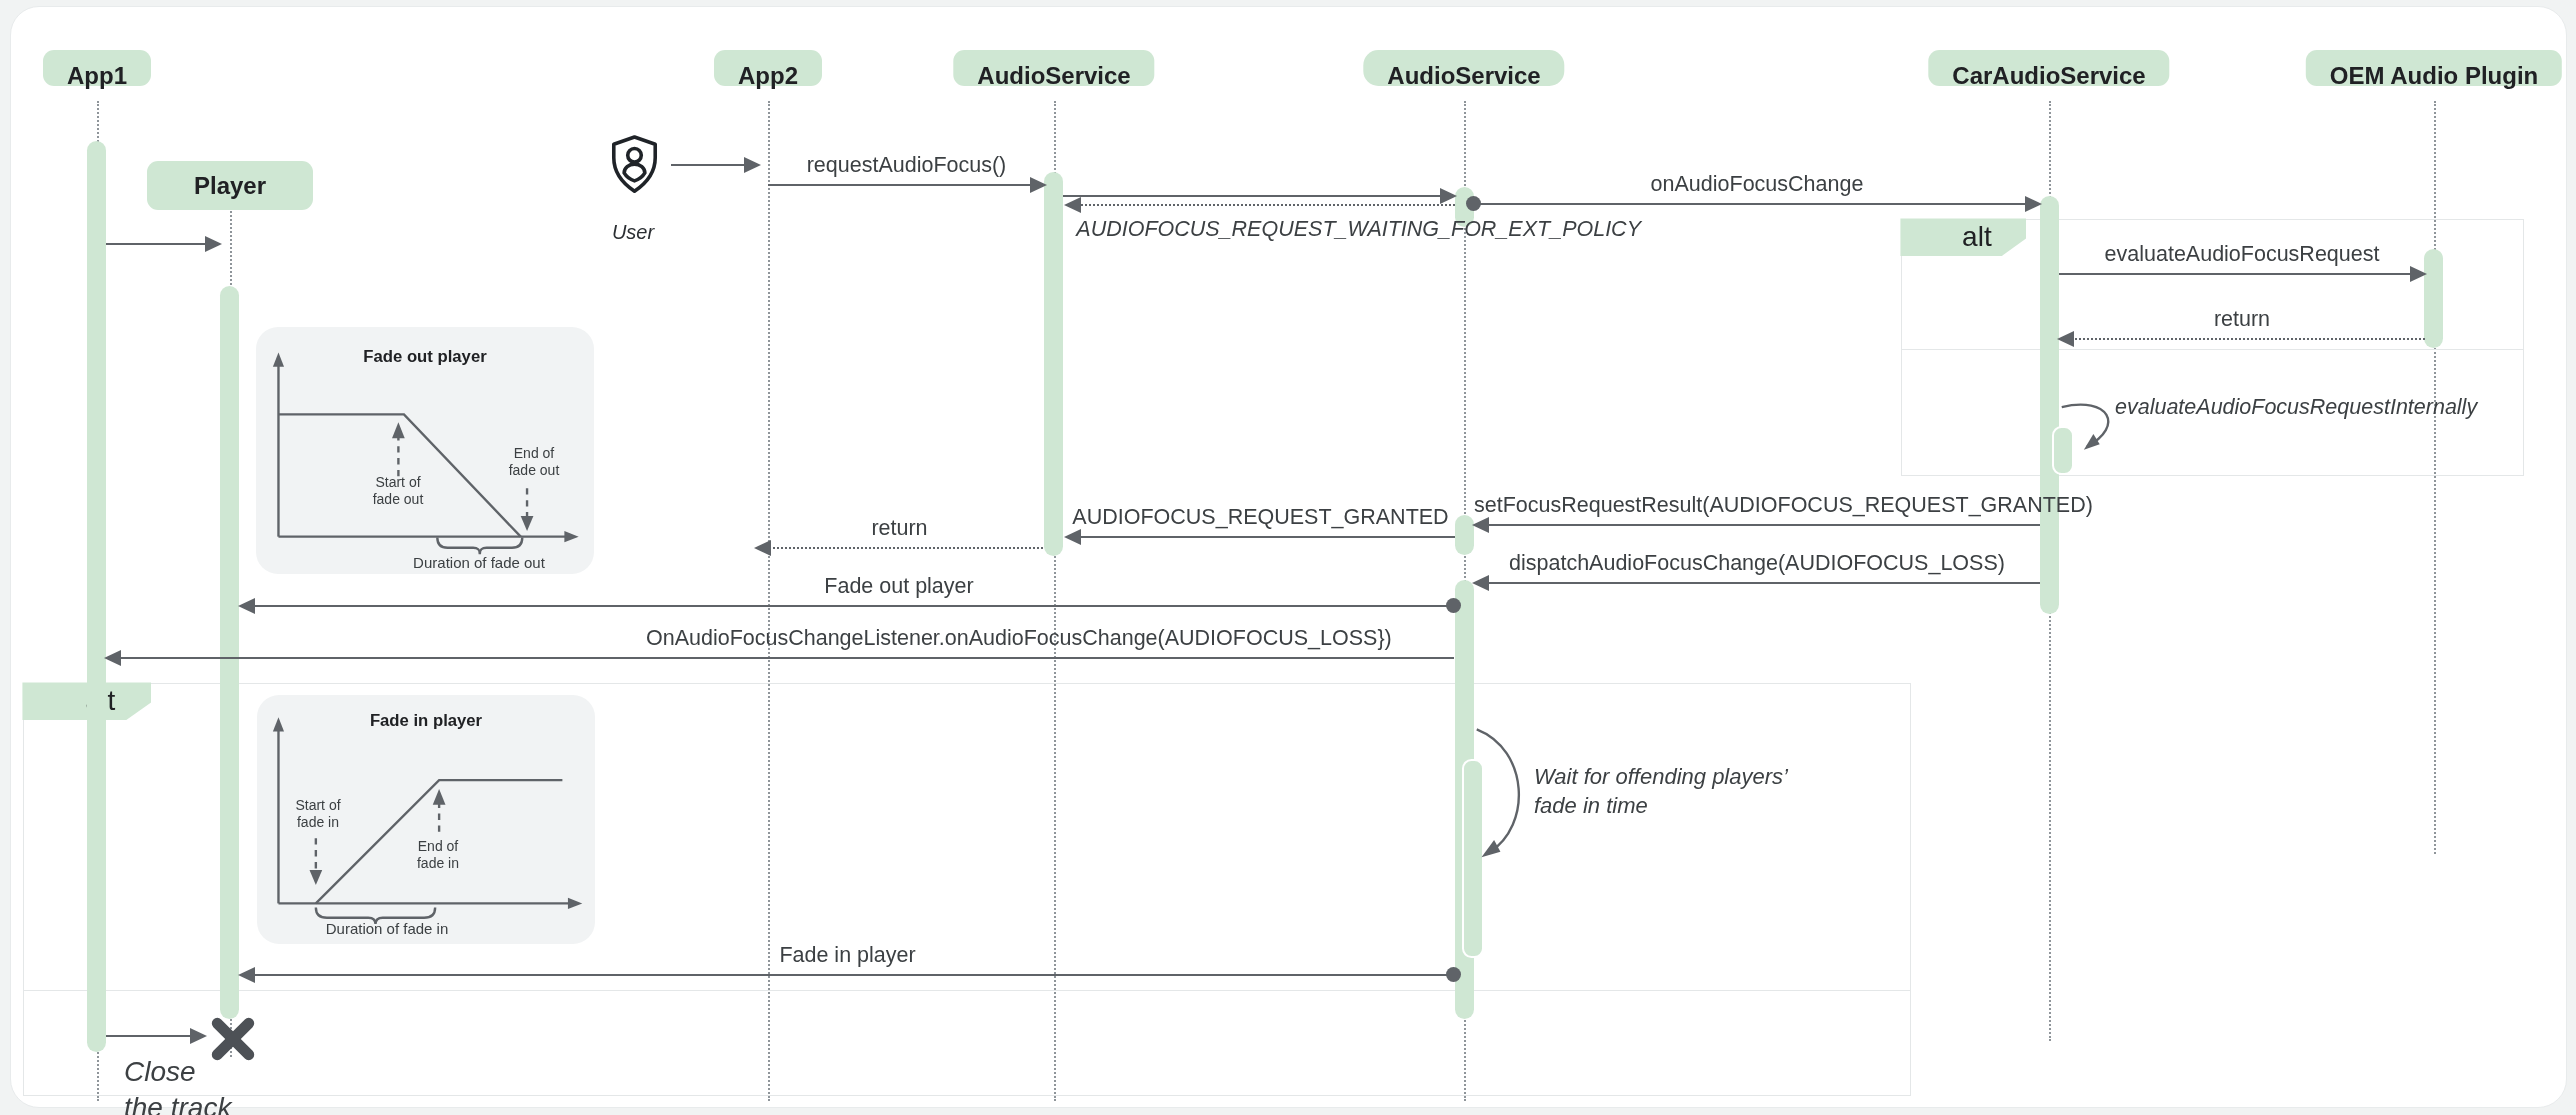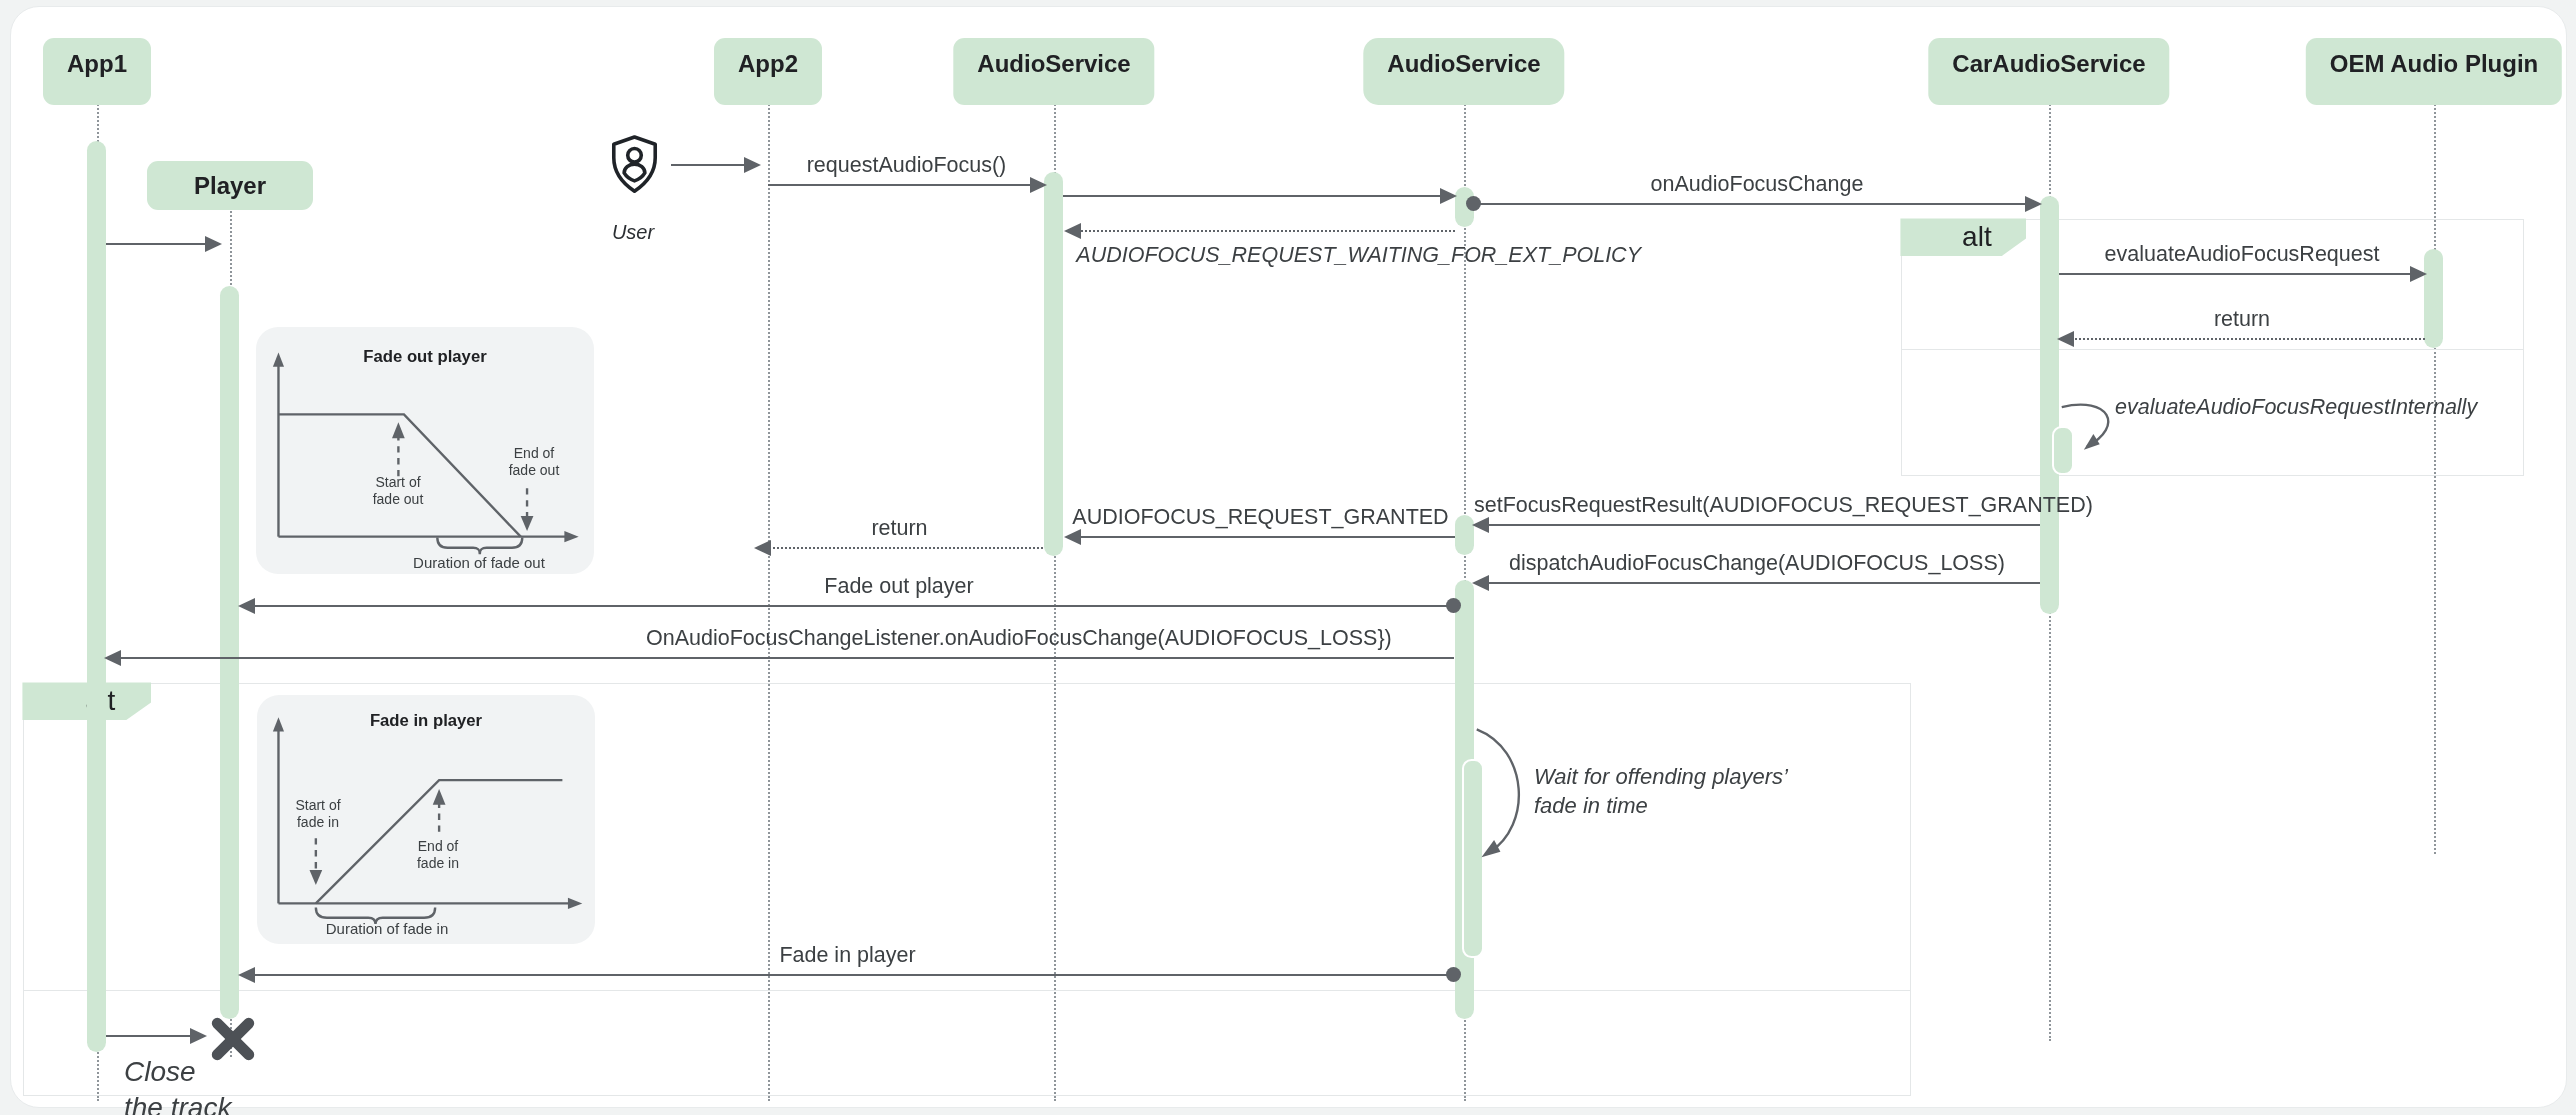--- a/index.html
+++ b/index.html
@@ -39,21 +39,21 @@
   .head{position:absolute;width:0;height:0;top:-8.7px;border-top:8px solid transparent;
         border-bottom:8px solid transparent;}
   .head.right{right:-1.6px;border-left:17.5px solid var(--arrow);}
   .head.left{left:-1.6px;border-right:17.5px solid var(--arrow);}
   .dot{position:absolute;width:15px;height:15px;border-radius:50%;background:var(--arrow);top:-8.7px;}
   .dot.l{left:-8px;} .dot.r{right:-6.4px;}
   .mlbl{position:absolute;left:0;right:0;bottom:8px;text-align:center;font-size:21.5px;
         color:var(--txt);white-space:nowrap;}
   .mlbl.below{bottom:auto;top:11px;text-align:left;}
 
-  .pbox{position:absolute;top:38px;height:67px;line-height:51px;background:var(--green);
+  .pbox{position:absolute;top:50px;height:36px;line-height:51px;background:var(--green);
         color:var(--dark);font-weight:700;font-size:24px;text-align:center;border-radius:11px;
         padding:0 24px;transform:translateX(-50%);z-index:6;white-space:nowrap;}
 
   .floatlbl{position:absolute;font-size:21.5px;color:var(--txt);white-space:pre-line;
             line-height:1.3;z-index:6;font-style:italic;}
   svg{position:absolute;overflow:visible;z-index:6;}
   .gline{stroke:var(--arrow);stroke-width:3;fill:none;}
   .gdash{stroke:var(--arrow);stroke-width:3;fill:none;stroke-dasharray:8,7;}
   .gfill{fill:var(--arrow);}
 </style>
@@ -153,21 +153,21 @@
   <div class="msg" style="left:1063px;width:392px;top:195px;">
     <div class="head right"></div>
   </div>
 
   <div class="msg" style="left:1474px;width:566px;top:203px;">
     <div class="dot l"></div>
     <div class="head right"></div>
     <div class="mlbl">onAudioFocusChange</div>
   </div>
 
-  <div class="msg dotted" style="left:1066px;width:389px;top:230px;font-style:italic;">
+  <div class="msg dotted" style="left:1066px;width:389px;top:204px;font-style:italic;">
     <div class="head left"></div>
     <div class="mlbl below" style="left:10.3px;">AUDIOFOCUS_REQUEST_WAITING_FOR_EXT_POLICY</div>
   </div>
 
   <div class="msg" style="left:2059px;width:366px;top:273px;">
     <div class="head right"></div>
     <div class="mlbl">evaluateAudioFocusRequest</div>
   </div>
 
   <div class="msg dotted" style="left:2059px;width:366px;top:338px;">

